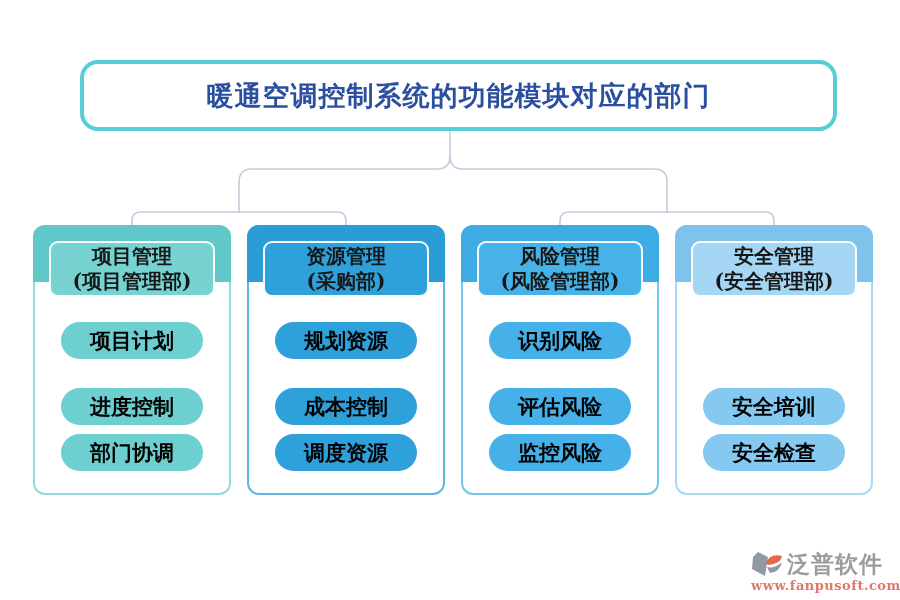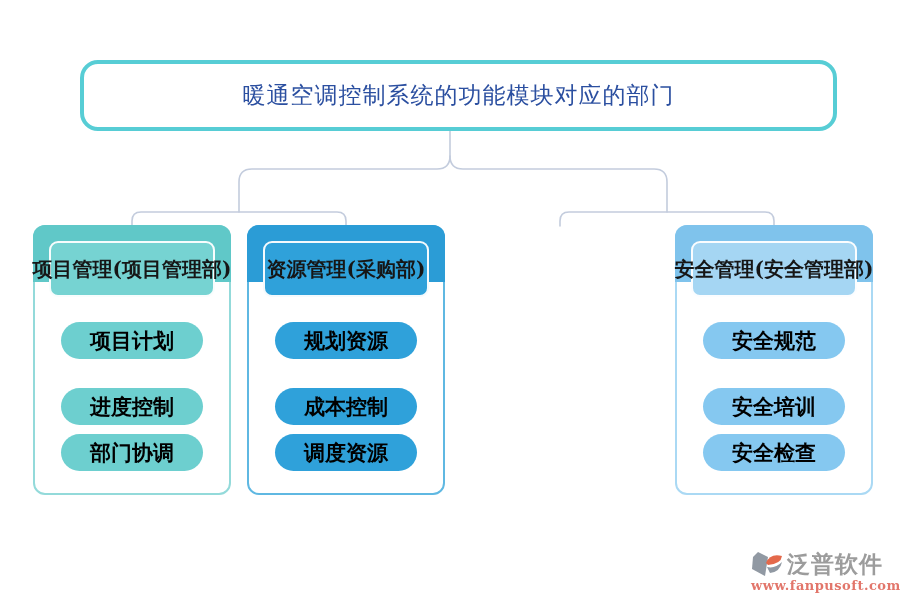--- a/index.html
+++ b/index.html
@@ -9,35 +9,35 @@
   }
   .canvas{position:absolute;inset:0;}
   svg.connectors{position:absolute;left:0;top:0;width:900px;height:600px;}
   svg.connectors path{fill:none;stroke:var(--connector,#C3CCDD);stroke-width:1.6;stroke-linecap:round;}
 
   .title-box{
     position:absolute;left:80px;top:60px;width:757px;height:71px;box-sizing:border-box;
     background:#ffffff;border:4px solid var(--titleborder,#57CDD5);border-radius:18px;
     display:flex;align-items:center;justify-content:center;
   }
-  .title-text{font-size:23px;font-weight:normal;color:var(--titletext,#2B4FA0);letter-spacing:1px;white-space:nowrap;}
+  .title-text{font-size:27px;font-weight:bold;color:var(--titletext,#2B4FA0);letter-spacing:1px;white-space:nowrap;}
 
   .card{
     position:absolute;top:225px;width:198px;height:270px;box-sizing:border-box;
     background:#ffffff;border:2px solid var(--cardborder);border-radius:12px;
   }
   .c1{left:33px}.c2{left:247px}.c3{left:461px}.c4{left:675px}
   .band{
     position:absolute;left:-2px;right:-2px;top:-2px;height:57px;
     background:var(--band);border-radius:12px 12px 0 0;
   }
   .hbox{
     position:absolute;top:14px;left:14px;right:14px;height:56px;box-sizing:border-box;z-index:2;
     background:var(--hbox);border:2px solid rgba(255,255,255,0.95);border-radius:9px;
-    display:flex;flex-direction:row;align-items:center;justify-content:center;
+    display:flex;flex-direction:column;align-items:center;justify-content:center;
   }
   .hline{font-size:20px;font-weight:bold;color:#161616;line-height:25px;white-space:nowrap;}
   .pill{
     position:absolute;left:50%;transform:translateX(-50%);width:142px;height:37px;z-index:2;
     border-radius:19px;background:var(--pill);color:#000000;font-size:21px;font-weight:bold;
     display:flex;align-items:center;justify-content:center;white-space:nowrap;
   }
   .p1{top:95px}.p2{top:161px}.p3{top:207px}
 
   .logo{position:absolute;right:13px;bottom:7px;width:136px;}
@@ -76,28 +76,37 @@
     <div class="band"></div>
     <div class="hbox">
       <span class="hline">资源管理</span>
       <span class="hline">(采购部)</span>
     </div>
     <div class="pill p1">规划资源</div>
     <div class="pill p2">成本控制</div>
     <div class="pill p3">调度资源</div>
   </div>
 
+  <div class="card c3" style="--band: #3EACE4; --hbox: #47B2E8; --pill: #45B1E8; --cardborder: #77C6EE;">
+    <div class="band"></div>
+    <div class="hbox">
+      <span class="hline">风险管理</span>
+      <span class="hline">(风险管理部)</span>
+    </div>
+    <div class="pill p1">识别风险</div>
+    <div class="pill p2">评估风险</div>
+    <div class="pill p3">监控风险</div>
+  </div>
 
   <div class="card c4" style="--band: #7FC3EC; --hbox: #A5D6F3; --pill: #85C8F0; --cardborder: #AAD9F4;">
     <div class="band"></div>
     <div class="hbox">
       <span class="hline">安全管理</span>
       <span class="hline">(安全管理部)</span>
     </div>
-    <div class="pill p1">安全规范</div>
     <div class="pill p2">安全培训</div>
     <div class="pill p3">安全检查</div>
   </div>
 
   <div class="logo">
     <div class="logo-row">
       <svg width="34" height="30" viewBox="0 0 34 30">
         <polygon points="7,2 17,7 14,26 1,19 2,7" fill="#9199A3"></polygon>
         <path d="M15,13 Q19,3 31,6 Q30,14 17,15 Z" fill="#E4694B"></path>
         <path d="M16,17 Q24,19 31,12 Q29,22 19,23 Z" fill="#9199A3"></path>

